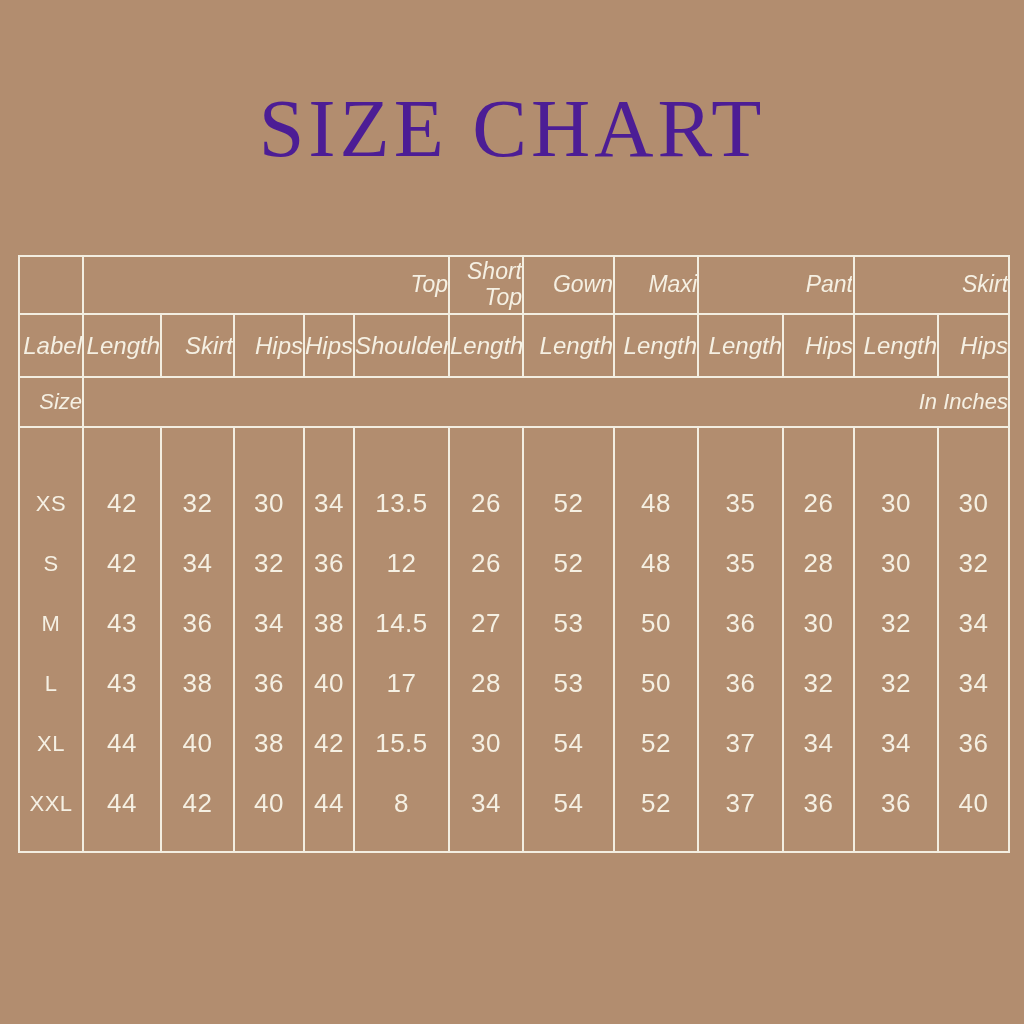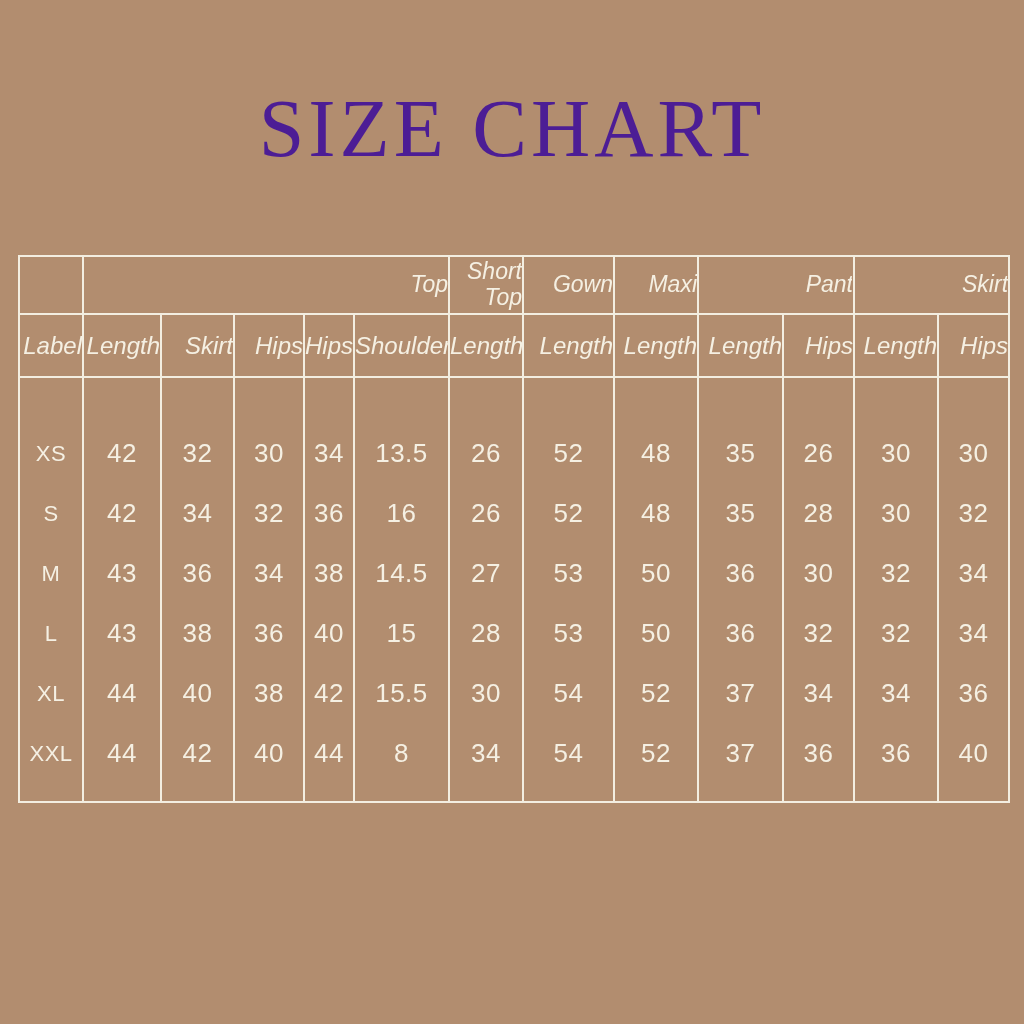--- a/index.html
+++ b/index.html
@@ -114,20 +114,24 @@
       <td style="border-color: rgb(243, 238, 225);">Hips</td>
       <td style="border-color: rgb(243, 238, 225); font-style: italic;">Shoulder</td>
       <td style="border-color: rgb(243, 238, 225);">Length</td>
       <td style="border-color: rgb(243, 238, 225);">Length</td>
       <td style="border-color: rgb(243, 238, 225);">Length</td>
       <td style="border-color: rgb(243, 238, 225);">Length</td>
       <td style="border-color: rgb(243, 238, 225);">Hips</td>
       <td style="border-color: rgb(243, 238, 225);">Length</td>
       <td style="border-color: rgb(243, 238, 225);">Hips</td>
     </tr>
+    <tr class="unit-row">
+      <td style="border-color: rgb(243, 238, 225);">Size</td>
+      <td colspan="12" style="border-color: rgb(243, 238, 225);">In Inches</td>
+    </tr>
     <tr class="body-row" id="body-row">
         <td class="size-col" style="border-color: rgb(243, 238, 225); margin-left: 8px;">
           <div class="cellcol">
             <div class="body-val">XS</div>
             <div class="body-val">S</div>
             <div class="body-val">M</div>
             <div class="body-val">L</div>
             <div class="body-val">XL</div>
             <div class="body-val">XXL</div>
           </div>
@@ -168,23 +172,23 @@
             <div class="body-val">36</div>
             <div class="body-val">38</div>
             <div class="body-val">40</div>
             <div class="body-val">42</div>
             <div class="body-val">44</div>
           </div>
         </td>
         <td class="val-col" style="border-color: rgb(243, 238, 225); margin-left: 12px;">
           <div class="cellcol">
             <div class="body-val">13.5</div>
-            <div class="body-val">16</div>
+            <div class="body-val">12</div>
             <div class="body-val">14.5</div>
-            <div class="body-val">15</div>
+            <div class="body-val">17</div>
             <div class="body-val">15.5</div>
             <div class="body-val">8</div>
           </div>
         </td>
         <td class="val-col" style="border-color: rgb(243, 238, 225);">
           <div class="cellcol">
             <div class="body-val">26</div>
             <div class="body-val">26</div>
             <div class="body-val">27</div>
             <div class="body-val">28</div>

